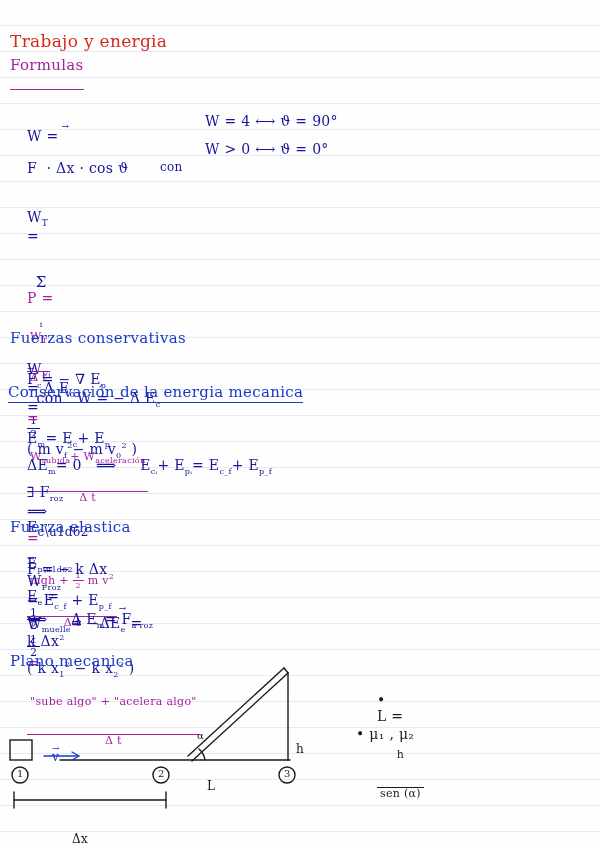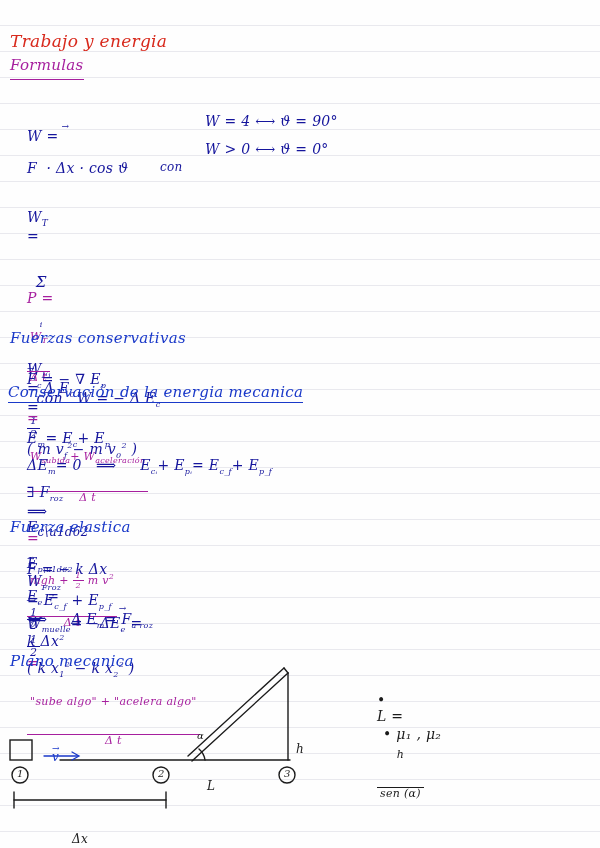--- a/index.html
+++ b/index.html
@@ -40,32 +40,31 @@
     font-family: "DejaVu Sans", sans-serif;
     letter-spacing: 0.3px;
   }
   .red    { color: #d8291c; }
   .purple { color: #a61f9e; }
   .blue   { color: #1a39c9; }
   .dark   { color: #15159c; }
   .black  { color: #1b1b1b; }
 
   .hand {
-    font-style: italic;
     font-family: "DejaVu Serif", serif;
   }
   .title  { font-size: 17px; }
   .head   { font-size: 15px; }
   .body   { font-size: 14px; }
   .small  { font-size: 12px; margin-top: 44px; }
   .tiny   { font-size: 10px; }
 
   .underline-purple {
     border-bottom: 1.4px solid #a61f9e;
-    padding-bottom: 5px;
+    padding-bottom: 15px;
   }
   .underline-blue {
     border-bottom: 1.2px solid #1a39c9;
     padding-bottom: 1px;
   }
   .frac {
     display: inline-block;
     text-align: center;
     vertical-align: middle;
     font-size: 11px;
@@ -220,16 +219,16 @@
   <div class="ink hand small black" style="left:72px; top:788px;">Δx</div>
 
   <div class="ink hand body black" style="left:358px; top:676px;">
     <span>•</span>
     <span>L =</span>
     <span class="frac">
       <span class="num">h</span>
       <span class="den">sen (α)</span>
     </span>
   </div>
-  <div class="ink hand body black" style="left:364px; top:710px;">
+  <div class="ink hand body black" style="left:337px; top:710px;">
     <span>•</span> <span>μ₁ , μ₂</span>
   </div>
 </div>
 
 </body></html>

